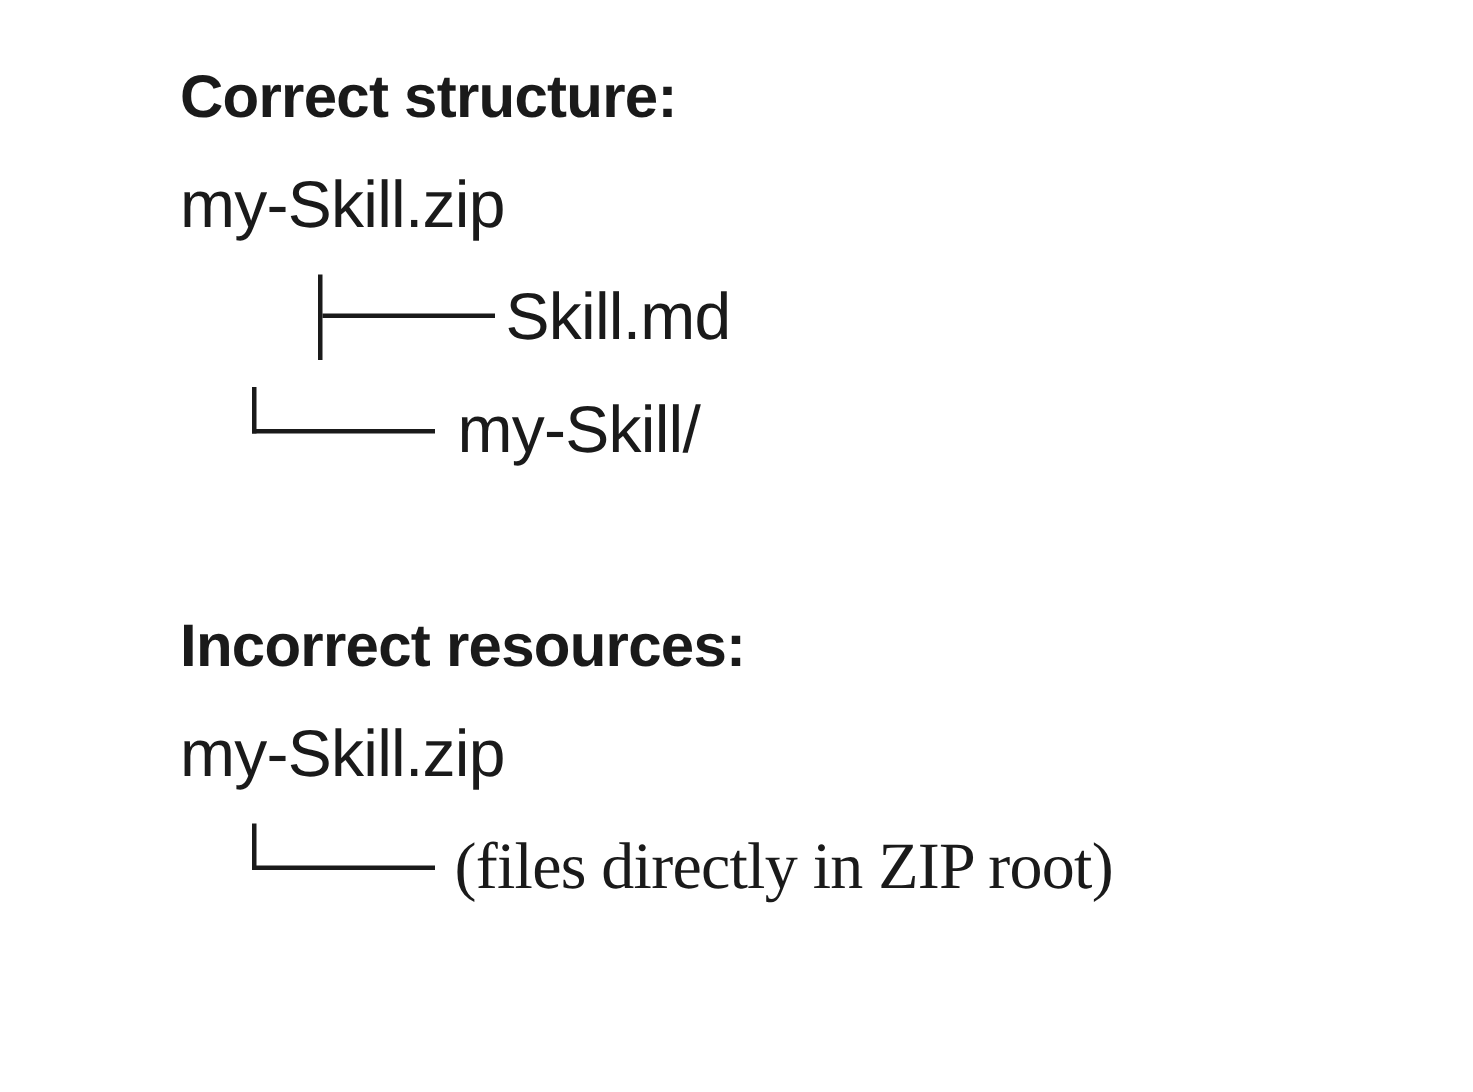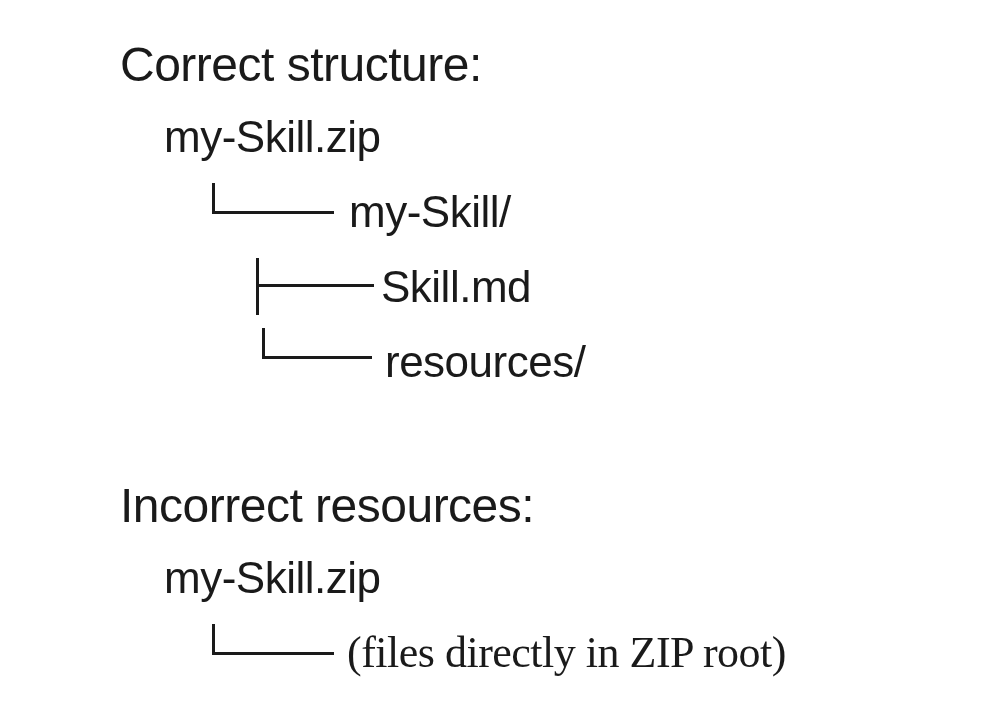--- a/index.html
+++ b/index.html
@@ -13,32 +13,31 @@
     overflow: hidden;
     font-family: "Liberation Sans", sans-serif;
     color: #1a1a1a;
   }
   .doc {
     padding: 31px 0 0 120px;
     font-size: 44px;
     letter-spacing: -0.5px;
   }
   .heading {
-    font-weight: 400;
-    font-size: 48px;
+    font-weight: 700;
+    font-size: 40px;
     line-height: 68px;
     height: 68px;
     white-space: nowrap;
   }
   .line {
     position: relative;
     line-height: 75px;
     height: 75px;
     white-space: nowrap;
-    margin-left: 44px;
   }
   .section-2 {
     margin-top: 73px;
   }
   
   .branch {
     position: absolute;
     box-sizing: border-box;
     border-left: 3px solid #1a1a1a;
   }
@@ -82,36 +81,32 @@
 
 <div class="doc">
 
   <section>
     <div class="heading">Correct structure:</div>
 
     <div class="line">
       <span>my-Skill.zip</span>
     </div>
 
-    <div class="line l-myskill">
-      <div class="branch corner c-myskill"></div>
-      <span>my-Skill/</span>
-    </div>
-
     <div class="line l-skillmd">
       <div class="branch t-skillmd">
         <div class="tee-arm"></div>
       </div>
       <span>Skill.md</span>
     </div>
 
-    <div class="line l-resources">
-      <div class="branch corner c-resources"></div>
-      <span>resources/</span>
+    <div class="line l-myskill">
+      <div class="branch corner c-myskill"></div>
+      <span>my-Skill/</span>
     </div>
+
   </section>
 
   <section class="section-2">
     <div class="heading">Incorrect resources:</div>
 
     <div class="line">
       <span>my-Skill.zip</span>
     </div>
 
     <div class="line l-files">

